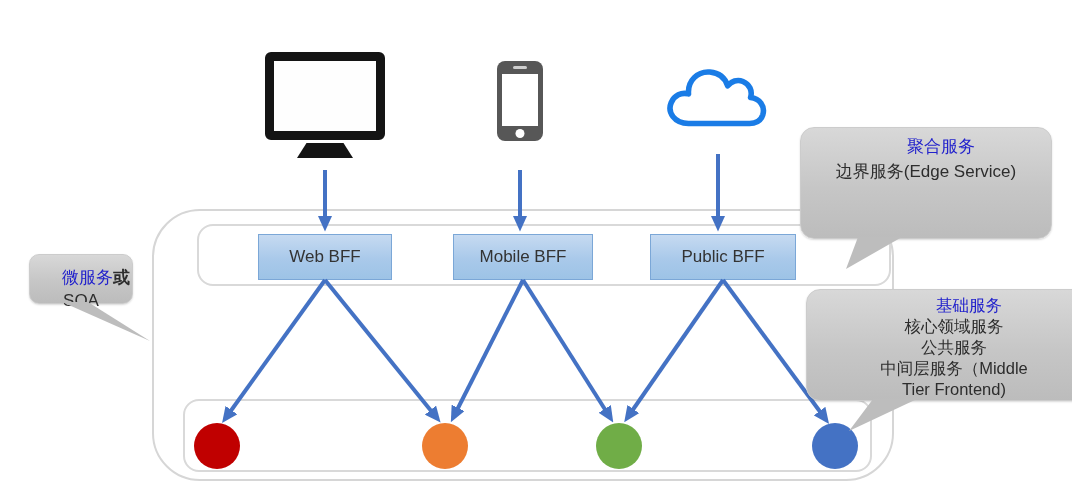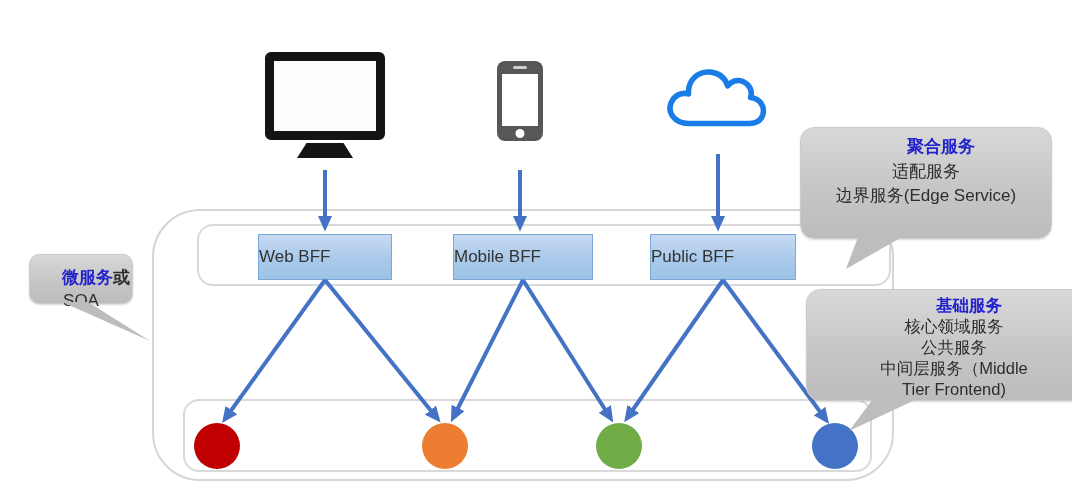--- a/index.html
+++ b/index.html
@@ -30,38 +30,38 @@
   
   .outer-rect{position:absolute;left:152px;top:209px;width:738px;height:268px;
               border:2px solid #d6d6d6;border-radius:48px;background:#ffffff;z-index:1;}
   .band{position:absolute;border:2px solid #d9d9d9;border-radius:16px;background:#ffffff;z-index:2;}
   .band-top{left:197px;top:224px;width:690px;height:58px;}
   .band-bottom{left:183px;top:399px;width:685px;height:69px;}
 
   
   .bff{position:absolute;top:234px;height:46px;z-index:3;box-sizing:border-box;
        background:linear-gradient(180deg,#c6daf1 0%,#a9c9ea 55%,#9dc3e6 100%);
-       border:1.5px solid #7ba7d7;color:#333;font-size:17px;text-align:left;line-height:43px;}
+       border:1.5px solid #7ba7d7;color:#333;font-size:17px;text-align:center;line-height:43px;}
   .bff-web{left:258px;width:134px;}
   .bff-mobile{left:453px;width:140px;}
   .bff-public{left:650px;width:146px;}
 
   
   .circle{position:absolute;top:423px;width:46px;height:46px;border-radius:50%;z-index:3;}
   .c1{left:194px;} .c2{left:422px;} .c3{left:596px;} .c4{left:812px;}
 
   
   .arrows{position:absolute;left:0;top:0;z-index:4;pointer-events:none;}
 
   
   .callout{position:absolute;z-index:6;box-sizing:border-box;border-radius:14px;
            background:linear-gradient(180deg,#d8d8d8 0%,#c6c6c6 55%,#bcbcbc 100%);
            border:1px solid #cccccc;text-align:center;color:#2d2d2d;
            box-shadow:0 1px 2px rgba(0,0,0,0.15);}
-  .callout .ctitle{font-weight:bold;color:#2222cc;margin-left:30px;}
+  .callout .ctitle{font-weight:normal;color:#2222cc;margin-left:30px;}
   .callout-tail{position:absolute;z-index:6;background:#bdbdbd;}
   .co-agg{left:800px;top:127px;width:252px;height:112px;font-size:17px;line-height:24.5px;padding-top:7px;}
   .co-agg-tail{left:846px;top:237px;width:56px;height:32px;
                clip-path:polygon(12px 0,56px 0,0 32px);}
   .co-micro{left:29px;top:254px;width:104px;height:50px;font-size:17px;line-height:23px;
             padding-top:11px;border-radius:10px;}
   .co-micro-tail{left:62px;top:302px;width:88px;height:39px;
                  clip-path:polygon(0 0,26px 0,88px 39px);}
   .co-found{left:806px;top:289px;width:296px;height:112px;font-size:16.5px;line-height:21px;padding-top:5px;text-align:center;}
   .co-found-tail{left:849px;top:399px;width:68px;height:32px;
@@ -118,21 +118,20 @@
       <line x1="325" y1="280" x2="432" y2="412" marker-end="url(#ah)"></line>
       <line x1="523" y1="280" x2="457" y2="410" marker-end="url(#ah)"></line>
       <line x1="523" y1="280" x2="606" y2="411" marker-end="url(#ah)"></line>
       <line x1="723" y1="280" x2="632" y2="411" marker-end="url(#ah)"></line>
       <line x1="723" y1="280" x2="821" y2="413" marker-end="url(#ah)"></line>
     </g>
   </svg>
 
   <div class="callout co-agg">
     <div class="ctitle">聚合服务</div>
-    <div>适配服务</div>
     <div>边界服务(Edge Service)</div>
   </div>
   <div class="callout-tail co-agg-tail"></div>
 
   <div class="callout co-micro">
     <div><span class="ctitle">微服务</span><span style="font-weight:bold;">或</span></div>
     <div>SOA</div>
   </div>
   <div class="callout-tail co-micro-tail"></div>
 

